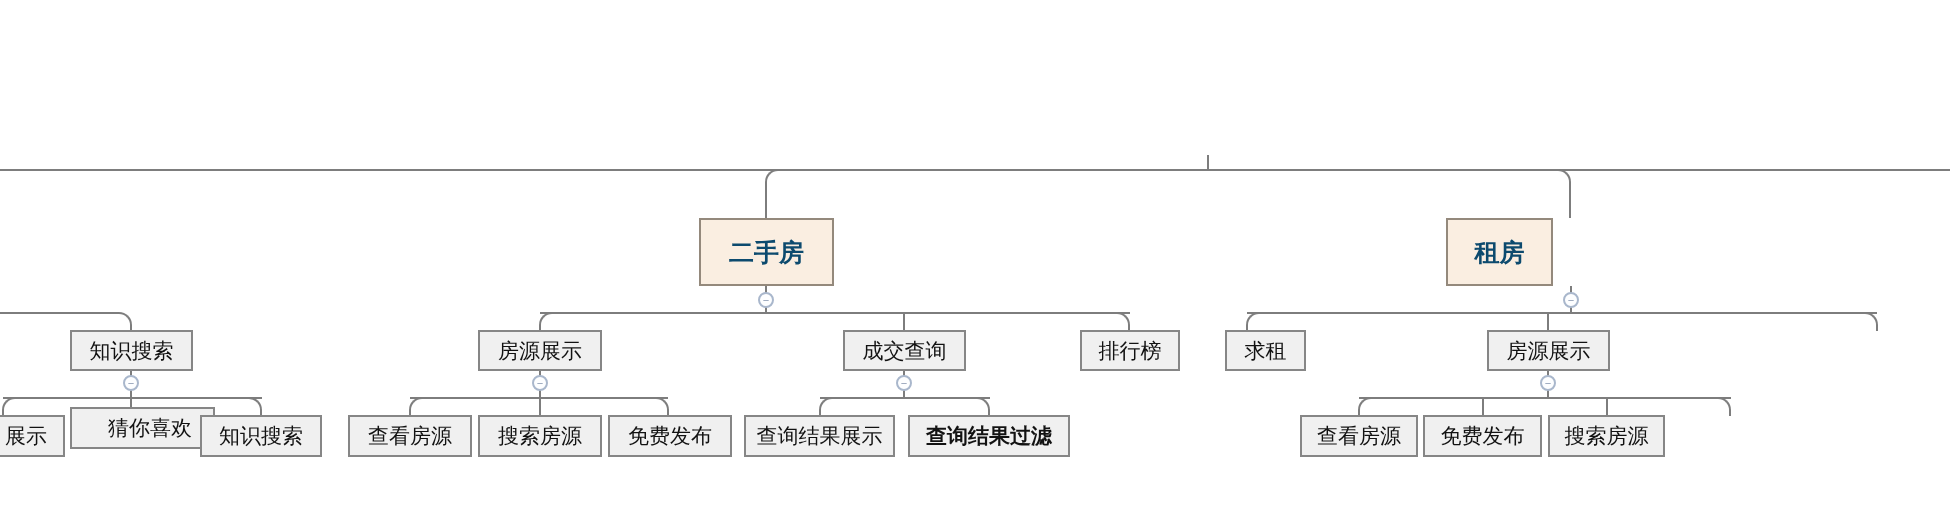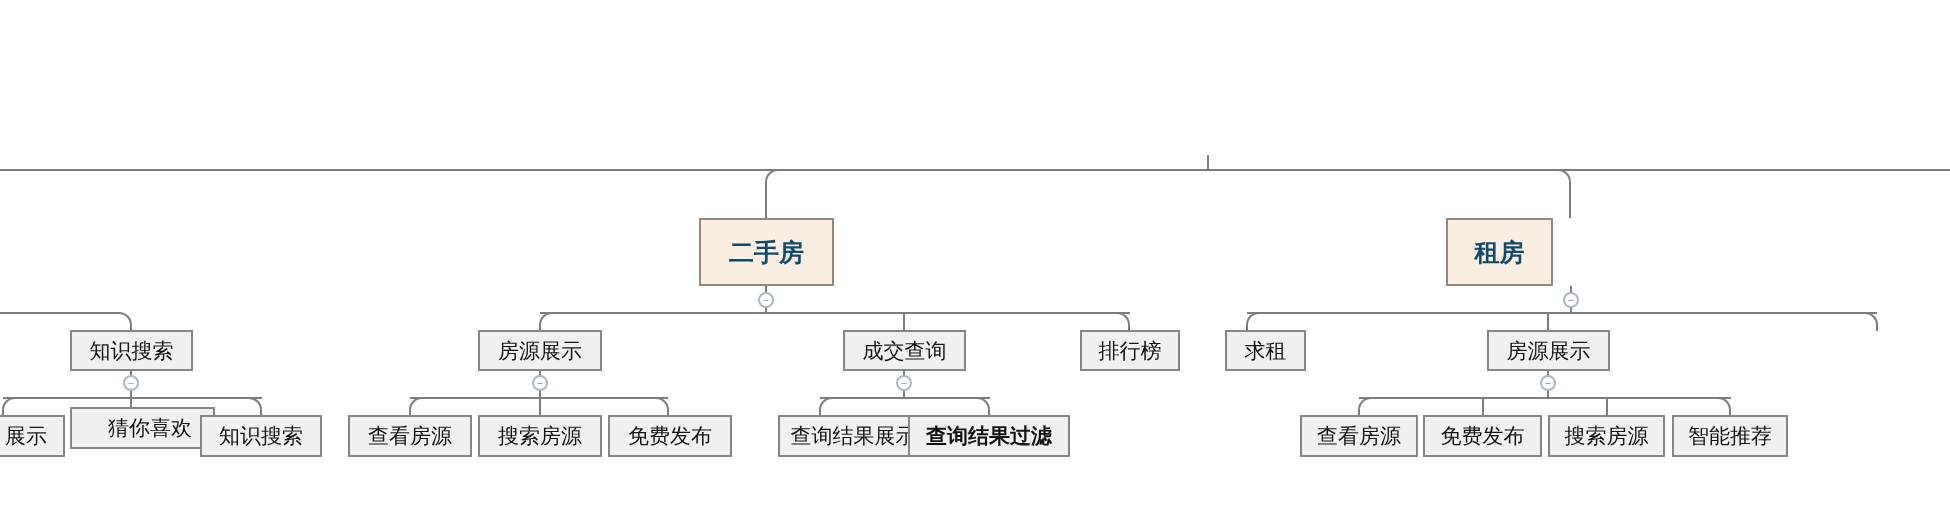--- a/index.html
+++ b/index.html
@@ -90,27 +90,26 @@
   <div class="node" style="left:1487px;top:330px;width:123px;height:41px;">房源展示</div>
 
   <div class="node cut" style="left:-62px;top:415px;width:127px;height:42px;">展示</div>
   <div class="node" style="left:70px;top:407px;width:145px;height:42px;padding-left:15px;">猜你喜欢</div>
   <div class="node" style="left:200px;top:415px;width:122px;height:42px;">知识搜索</div>
 
   <div class="node" style="left:348px;top:415px;width:124px;height:42px;">查看房源</div>
   <div class="node" style="left:478px;top:415px;width:124px;height:42px;">搜索房源</div>
   <div class="node" style="left:608px;top:415px;width:124px;height:42px;">免费发布</div>
 
-  <div class="node" style="left:778px;top:415px;width:151px;height:42px;">查询结果展示</div>
+  <div class="node" style="left:744px;top:415px;width:151px;height:42px;">查询结果展示</div>
   <div class="node" style="left:908px;top:415px;width:162px;height:42px;font-weight:bold;">查询结果过滤</div>
 
   <div class="node" style="left:1300px;top:415px;width:118px;height:42px;">查看房源</div>
   <div class="node" style="left:1423px;top:415px;width:119px;height:42px;">免费发布</div>
   <div class="node" style="left:1548px;top:415px;width:117px;height:42px;">搜索房源</div>
-  <div class="node" style="left:1672px;top:415px;width:116px;height:42px;">智能推荐</div>
 
   <div class="collapse" style="left:758px;top:292px;">−</div>
   <div class="collapse" style="left:1563px;top:292px;">−</div>
   <div class="collapse" style="left:123px;top:375px;">−</div>
   <div class="collapse" style="left:532px;top:375px;">−</div>
   <div class="collapse" style="left:896px;top:375px;">−</div>
   <div class="collapse" style="left:1540px;top:375px;">−</div>
 
 </div>
 

